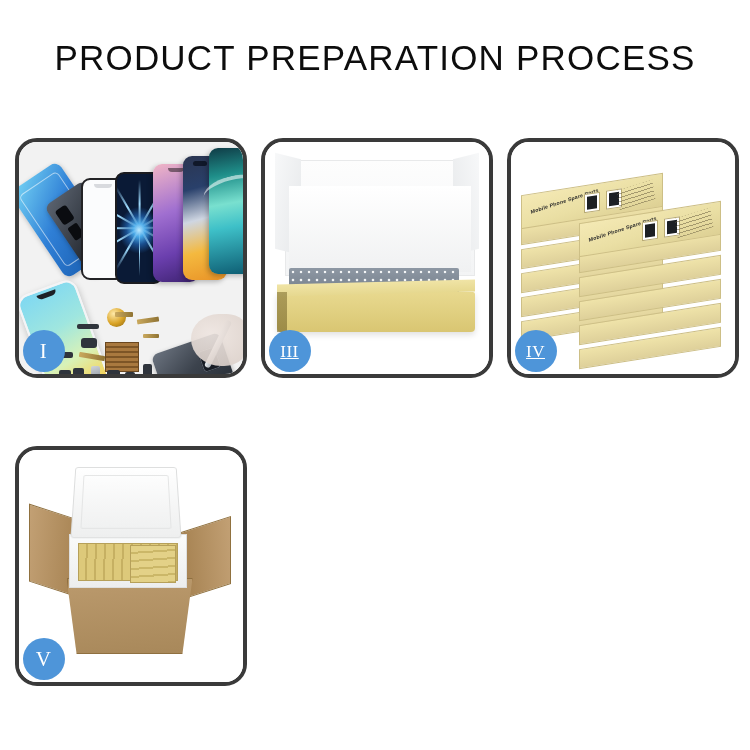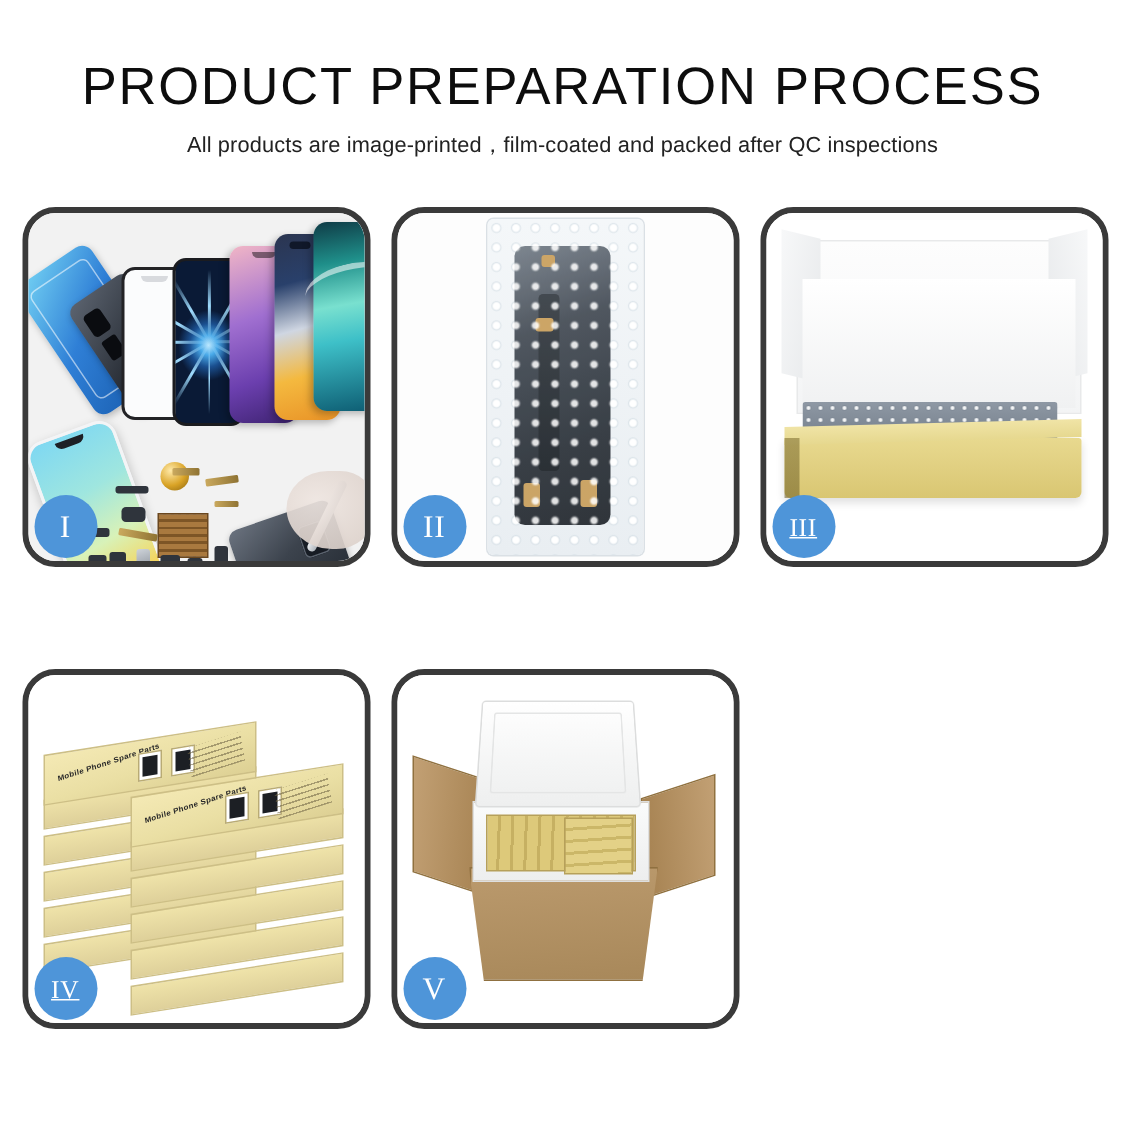--- a/index.html
+++ b/index.html
@@ -356,21 +356,20 @@
     position:absolute; background:rgba(150,123,82,.75); border-radius:1px;
   }
 </style>
 </head>
 <body>
 
 <div class="page">
 
   <div class="header">
     <div class="title">PRODUCT PREPARATION PROCESS</div>
-    <div class="subtitle">All products are image-printed，film-coated and packed after QC inspections</div>
   </div>
 
   <div class="grid">
 
     <div class="panel">
       <div class="panel-inner p1">
         <div class="ph glassfilm"></div>
         <div class="ph darkphone"></div>
         <div class="ph screenwhite"></div>
         <div class="ph screenblue">
@@ -412,35 +411,20 @@
         <div class="cmp" style="left:40px;top:228px;width:12px;height:12px"></div>
         <div class="cmp flex" style="left:96px;top:170px;width:18px;height:5px"></div>
 
         <div class="ph backplate"></div>
         <div class="tool"></div>
         <div class="hand"></div>
       </div>
       <div class="badge">I</div>
     </div>
 
-    <div class="panel">
-      <div class="panel-inner p2">
-        <div class="bubblepack">
-          <div class="innerpart">
-            <span class="ribbon"></span>
-            <span class="tab" style="left:18px;top:6px;width:9px;height:8px"></span>
-            <span class="tab" style="left:14px;top:48px;width:12px;height:9px"></span>
-            <span class="tab" style="left:6px;top:158px;width:11px;height:16px"></span>
-            <span class="tab" style="left:44px;top:156px;width:11px;height:18px"></span>
-          </div>
-          <div class="bubbleoverlay"></div>
-        </div>
-      </div>
-      <div class="badge">II</div>
-    </div>
 
     <div class="panel">
       <div class="panel-inner p3">
         <div class="lid"></div>
         <div class="lidflapL"></div>
         <div class="lidflapR"></div>
         <div class="foam"></div>
         <div class="bubbleinside"></div>
         <div class="boxbase"></div>
       </div>

